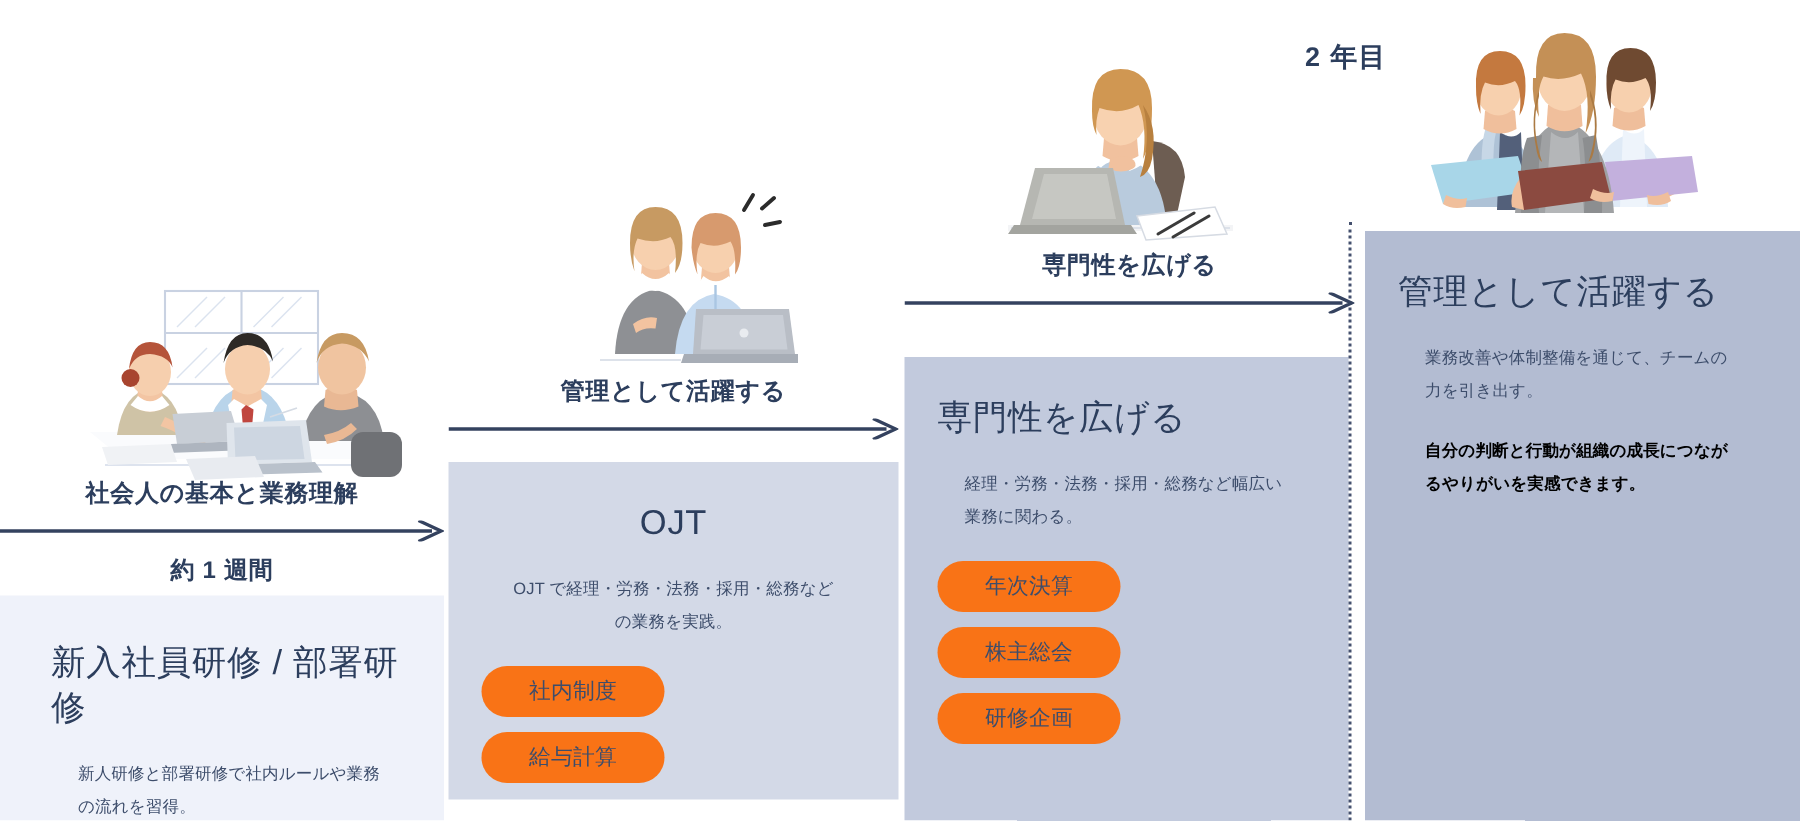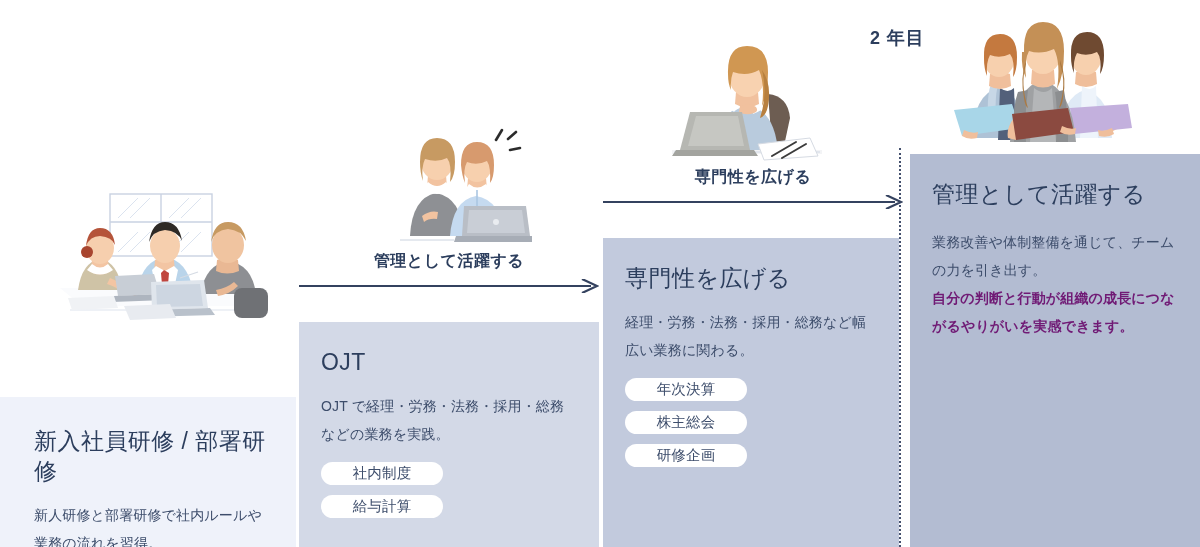--- a/index.html
+++ b/index.html
@@ -14,32 +14,32 @@
   .stage{position:absolute;inset:0;width:1200px;height:547px;}
 
   
   .panel{position:absolute;box-sizing:border-box;}
   .panel-body{position:relative;padding:0 22px;}
   .panel-title{
     font-size:23px;font-weight:400;letter-spacing:.02em;
     color:#2c3e5d;margin:0 0 14px 0;line-height:1.3;
   }
   .panel-desc{
-    font-size:14px;line-height:2.0;color:#3d4d6b;margin:0;
+    font-size:11px;line-height:2.0;color:#3d4d6b;margin:18px;
     letter-spacing:.01em;font-weight:400;
   }
-  .panel-desc.strong{font-weight:700;color:#701a75;}
+  .panel-desc.strong{font-weight:700;color:#000000;}
 
   
   .chips{display:flex;flex-wrap:wrap;gap:10px 14px;margin-top:14px;}
   .chip{
-    background:#ffffff;border-radius:999px;
+    background:#f97316;border-radius:999px;
     font-size:14.5px;color:#3d4d6b;
     display:flex;align-items:center;justify-content:center;
-    width:122px;height:23px;letter-spacing:.01em;
+    width:122px;height:34px;letter-spacing:.01em;
   }
 
   
   .arrowgrp{position:absolute;}
   .arrow-label{
     position:absolute;left:0;right:0;text-align:center;
     font-size:16px;font-weight:700;color:#2c3e5d;letter-spacing:.03em;
     white-space:nowrap;
   }
   .arrow-label.top{bottom:100%;margin-bottom:7px;}
@@ -66,21 +66,21 @@
 
 <div class="stage">
 
   <div class="panel" style="left:0px;top:397px;width:296px;height:150px;background:#eff2fa;">
     <div class="panel-body" style="padding-top:30px;padding-left:34px;">
       <h3 class="panel-title">新入社員研修 / 部署研修</h3>
       <p class="panel-desc">新人研修と部署研修で社内ルールや業務の流れを習得。</p>
     </div>
   </div>
 
-  <div class="panel" style="left:299px;top:322px;width:300px;height:225px;background:#d3d9e7;">
+  <div class="panel" style="left:299px;top:308px;width:300px;height:225px;background:#d3d9e7;text-align:center;">
     <div class="panel-body" style="padding-top:26px;">
       <h3 class="panel-title">OJT</h3>
       <p class="panel-desc">OJT で経理・労務・法務・採用・総務などの業務を実践。</p>
       <div class="chips">
         <span class="chip">社内制度</span>
         <span class="chip">給与計算</span>
 
       </div>
     </div>
   </div>
@@ -102,20 +102,28 @@
       <h3 class="panel-title" style="margin-bottom:18px;">管理として活躍する</h3>
       <p class="panel-desc">業務改善や体制整備を通じて、チームの力を引き出す。</p>
       <p class="panel-desc strong">自分の判断と行動が組織の成長につながるやりがいを実感できます。</p>
     </div>
   </div>
 
   <div class="vdivider" style="left:899px;top:148px;height:399px;"></div>
 
   <div class="yearmark" style="left:870px;top:26px;">2 年目</div>
 
+  <div class="arrowgrp" style="left:0px;top:347px;width:296px;height:14px;">
+    <div class="arrow-label top">社会人の基本と業務理解</div>
+    <svg class="arrow-svg" width="296" height="14" viewBox="0 0 296 14">
+      <line x1="0" y1="7" x2="288" y2="7" stroke="#34425f" stroke-width="2.2"></line>
+      <polyline points="279,0 294,7 279,14" fill="none" stroke="#34425f" stroke-width="2.2"></polyline>
+    </svg>
+    <div class="arrow-label bottom">約 1 週間</div>
+  </div>
 
   <div class="arrowgrp" style="left:299px;top:279px;width:300px;height:14px;">
     <div class="arrow-label top">管理として活躍する</div>
     <svg class="arrow-svg" width="300" height="14" viewBox="0 0 300 14">
       <line x1="0" y1="7" x2="292" y2="7" stroke="#34425f" stroke-width="2.2"></line>
       <polyline points="283,0 298,7 283,14" fill="none" stroke="#34425f" stroke-width="2.2"></polyline>
     </svg>
 
   </div>
 

